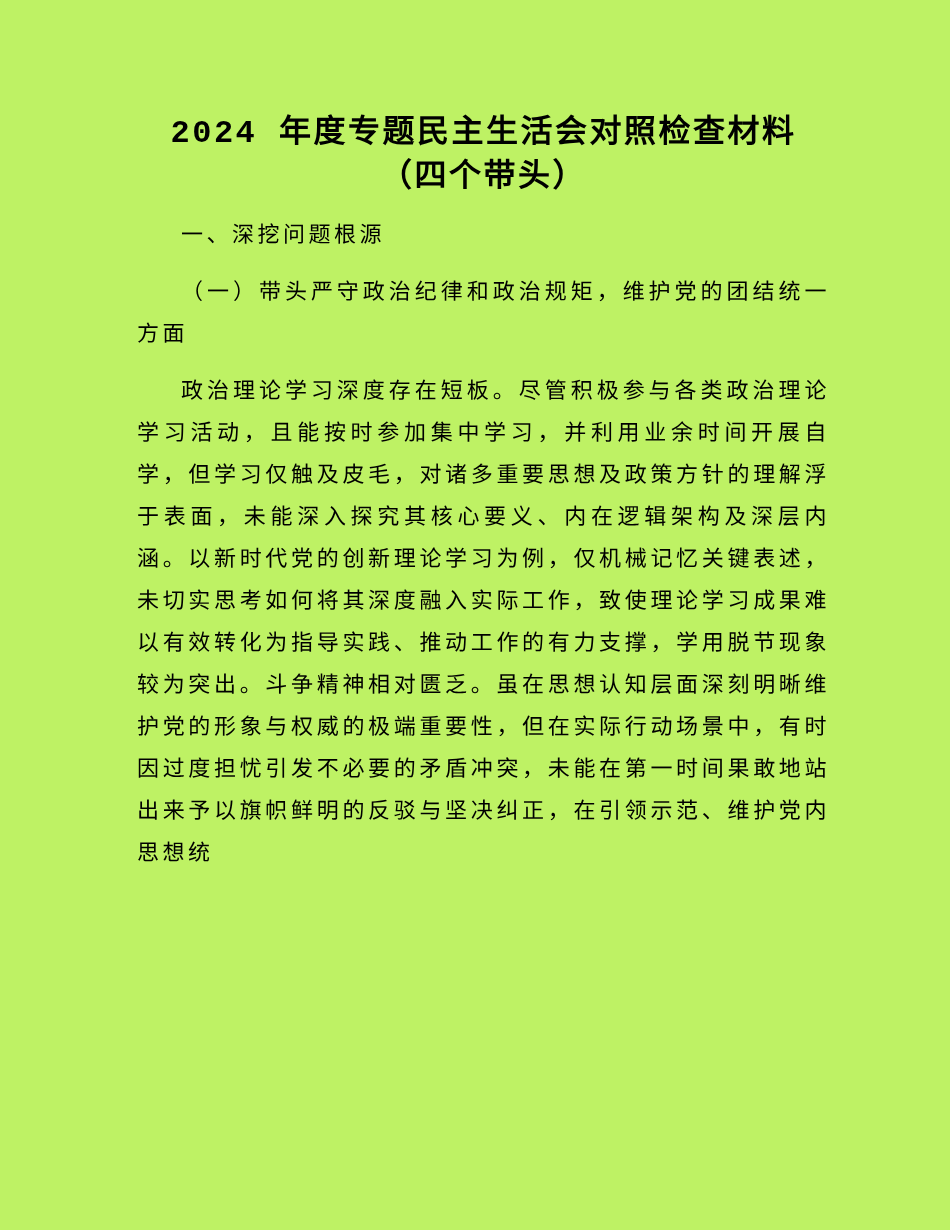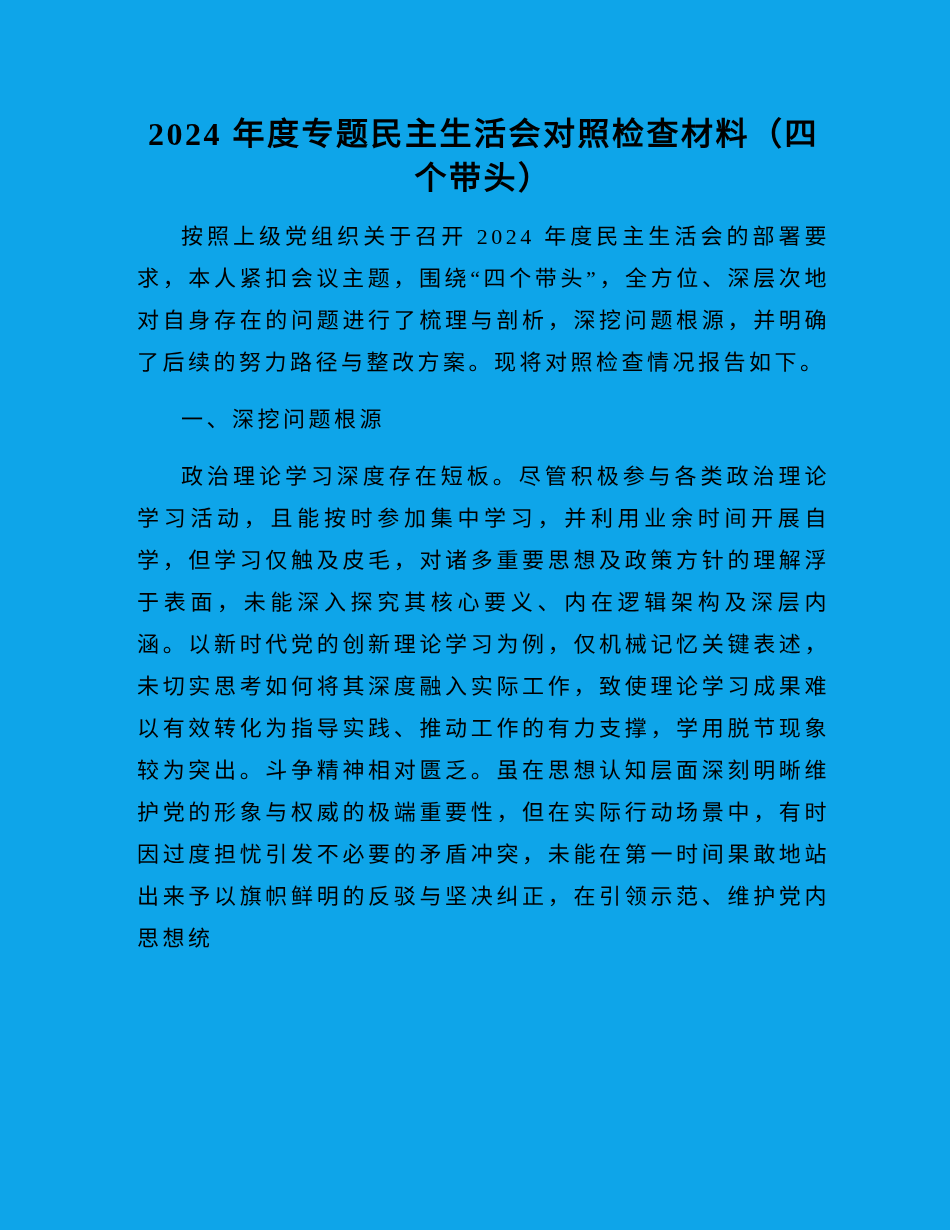--- a/index.html
+++ b/index.html
@@ -4,24 +4,24 @@
 <style>
   html, body {
     margin: 0;
     padding: 0;
     background: #ffffff;
   }
   .page {
     position: relative;
     width: 950px;
     height: 1230px;
-    background: #0ea5e9;
+    background: #bef264;
     overflow: hidden;
     color: #000000;
-    font-family: Liberation Serif, serif;
+    font-family: Liberation Mono, monospace;
   }
   .content {
     margin-left: 137px;
     width: 693px;
   }
   .doc-title {
     margin: 112px 0 16px 0;
     font-size: 32px;
     line-height: 44px;
     font-weight: 600;
@@ -43,20 +43,20 @@
     margin-bottom: 0;
   }
 </style>
 </head>
 <body>
 
 <div class="page">
   <div class="content">
     <div class="doc-title">2024 年度专题民主生活会对照检查材料（四个带头）</div>
 
-    <p class="para">按照上级党组织关于召开 2024 年度民主生活会的部署要求，本人紧扣会议主题，围绕“四个带头”，全方位、深层次地对自身存在的问题进行了梳理与剖析，深挖问题根源，并明确了后续的努力路径与整改方案。现将对照检查情况报告如下。</p>
 
     <p class="para">一、深挖问题根源</p>
 
+    <p class="para">（一）带头严守政治纪律和政治规矩，维护党的团结统一方面</p>
 
     <p class="para">政治理论学习深度存在短板。尽管积极参与各类政治理论学习活动，且能按时参加集中学习，并利用业余时间开展自学，但学习仅触及皮毛，对诸多重要思想及政策方针的理解浮于表面，未能深入探究其核心要义、内在逻辑架构及深层内涵。以新时代党的创新理论学习为例，仅机械记忆关键表述，未切实思考如何将其深度融入实际工作，致使理论学习成果难以有效转化为指导实践、推动工作的有力支撑，学用脱节现象较为突出。斗争精神相对匮乏。虽在思想认知层面深刻明晰维护党的形象与权威的极端重要性，但在实际行动场景中，有时因过度担忧引发不必要的矛盾冲突，未能在第一时间果敢地站出来予以旗帜鲜明的反驳与坚决纠正，在引领示范、维护党内思想统</p>
   </div>
 </div>
 
 </body></html>

